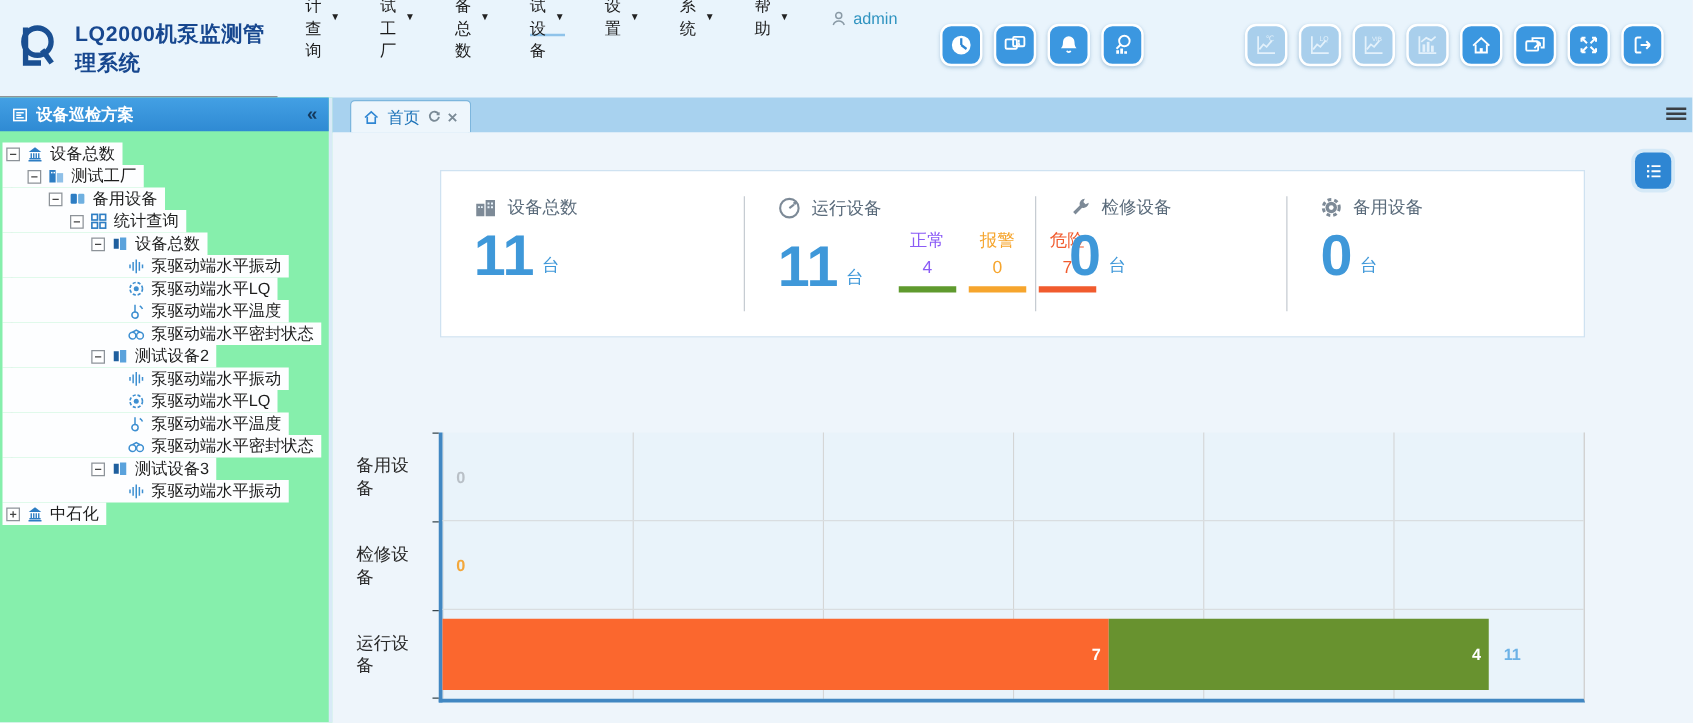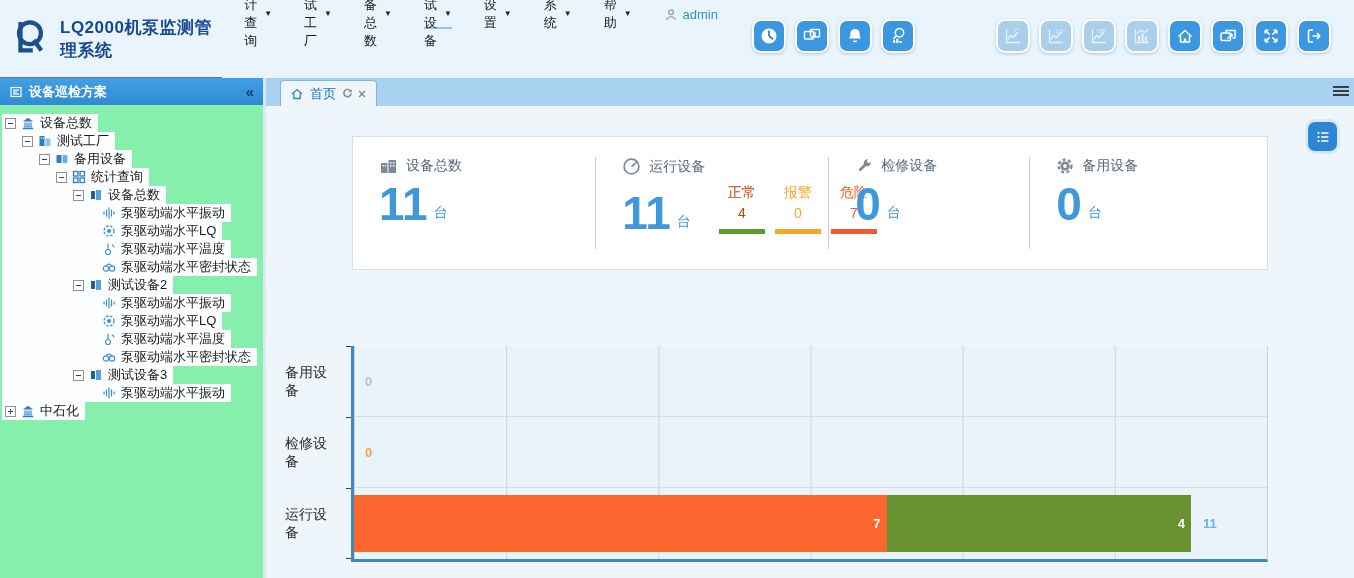--- a/index.html
+++ b/index.html
@@ -60,21 +60,21 @@
   .card1{width:26.5%}.card2{width:25.5%}.card3{width:22%}.card4{flex:1}
   .card + .card{border-left:1px solid #c6ccd2}
   .card-head{display:flex;align-items:center;gap:8px;color:#5a6b7b;font-size:14px}
   .card-body{display:flex;align-items:flex-end;margin-top:6px;gap:6px}
   .card-num{font-size:46px;color:#3f98d9;line-height:1;font-weight:bold}
   .unit{font-size:14px;color:#3f98d9;padding-bottom:5px}
   .substats{display:flex;gap:10px;margin-left:22px;padding-bottom:2px}
   .sub{text-align:center;font-size:14px;line-height:1.5}
   .sub .sval{font-size:14px}
   .sbar{height:5px;width:46px;margin-top:5px}
-  .sub-ok .slabel,.sub-ok .sval{color:#c2410c}.sub-ok .sbar{background:#5f9a2e}
+  .sub-ok .slabel,.sub-ok .sval{color:#8b5cf6}.sub-ok .sbar{background:#5f9a2e}
   .sub-warn .slabel,.sub-warn .sval{color:#f6a52d}.sub-warn .sbar{background:#f6a52d}
   .sub-danger .slabel,.sub-danger .sval{color:#f15b2e}.sub-danger .sbar{background:#f15b2e}
 
   
   .chart{margin:76px 86px 0 19px;display:flex}
   .ylabels{width:66px;flex:none}
   .ylabel{height:71px;display:flex;align-items:center;justify-content:flex-end;padding-right:11px;font-size:14px;color:#2b2b2b}
   .plot{flex:1;position:relative;border-left:3px solid #4187c2;border-bottom:3px solid #4187c2;border-right:1px solid #d2d2d2;
         background:#e9f3fa;background-image:linear-gradient(to right,#d2d2d2 1px,transparent 1px);
         background-size:calc(100%/6) 100%}

